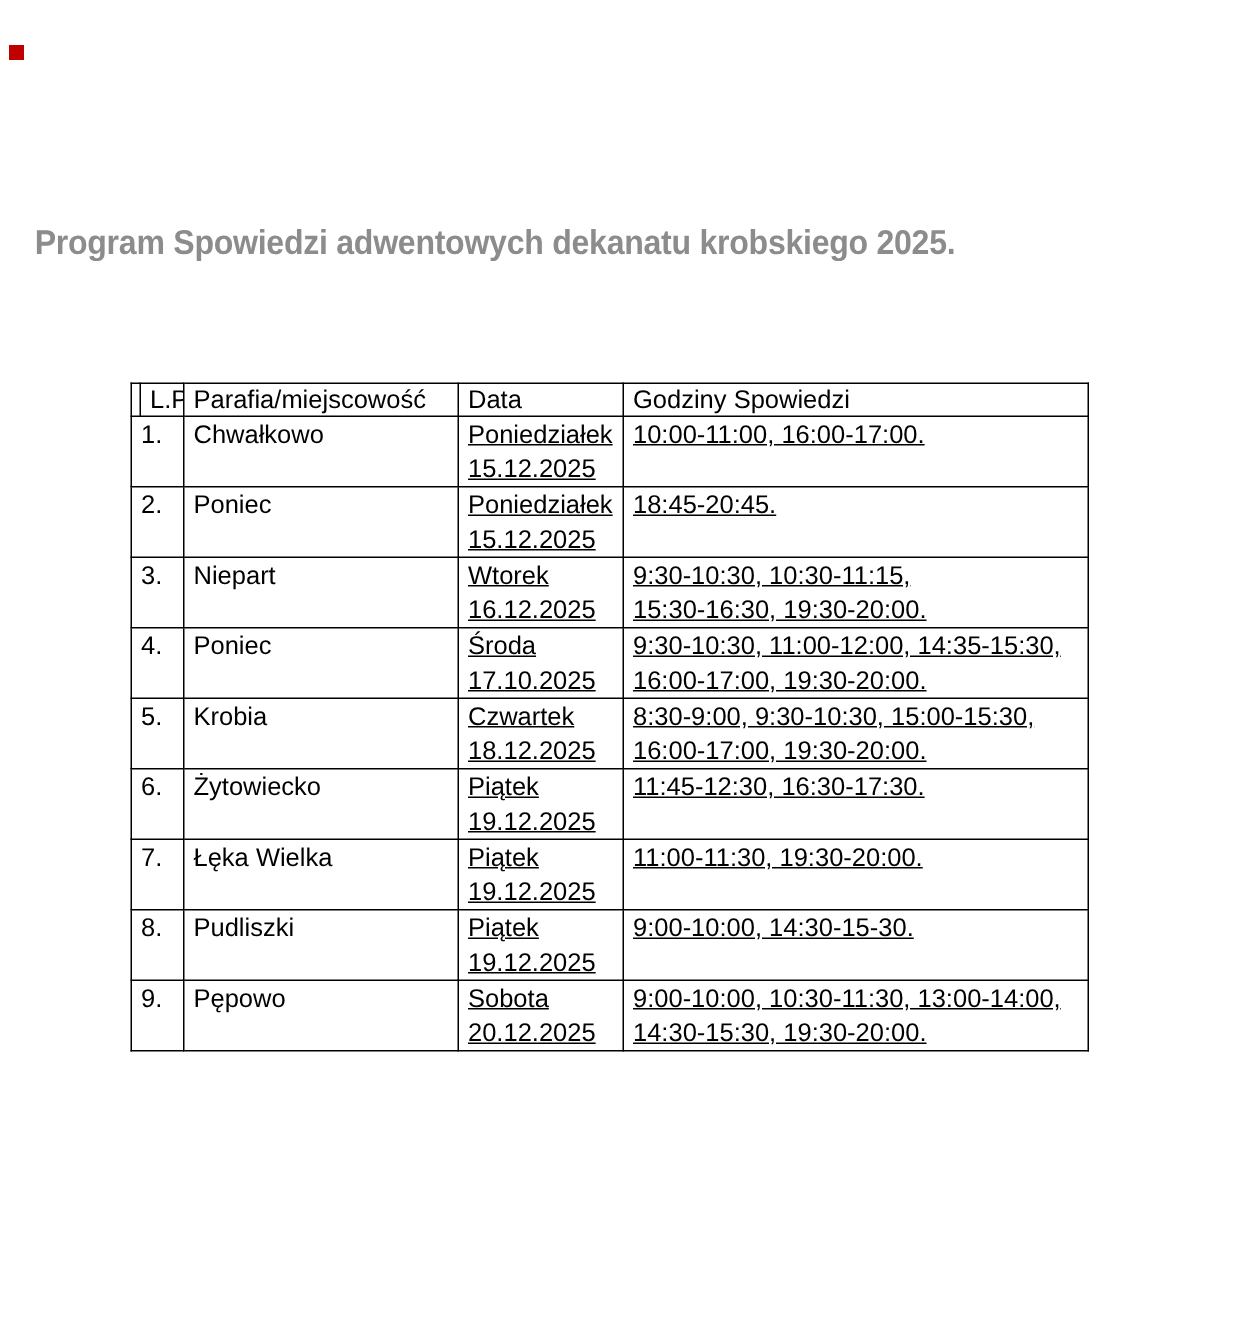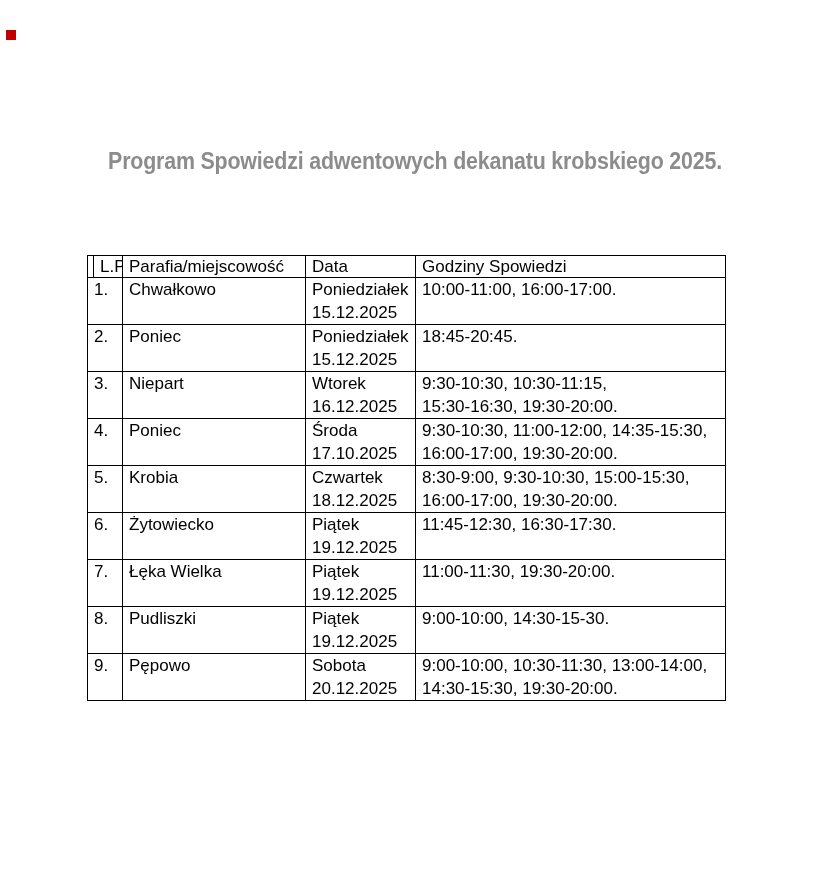--- a/index.html
+++ b/index.html
@@ -9,21 +9,21 @@
     position:relative;
     font-family:"Liberation Sans", sans-serif;
     color:#000;
     overflow:hidden;
   }
   .red-marker{
     position:absolute;left:6px;top:30px;width:10px;height:10px;
   }
   .doc-title{
     position:absolute;top:148px;left:0;width:830px;
-    text-align:center;
+    text-align:left;
     font-size:23px;font-weight:bold;line-height:26px;
   }
   .doc-title .squeeze{
     display:inline-block;
     transform:scaleX(0.93);
     transform-origin:center;
     letter-spacing:-0.2px;
   }
   table.schedule{
     position:absolute;left:87px;top:255px;
@@ -40,21 +40,21 @@
     padding:0 2px 0 6px;
     line-height:23px;
     overflow:hidden;
   }
   table.schedule tr.header-row{height:22px;}
   table.schedule tr.header-row th{line-height:21px;}
   table.schedule tr.body-row{height:46px;}
   th.col-stub{padding:0;}
   th.col-lp{padding-left:1px;}
   td.cell-lp{padding-left:6px;}
-  .line{white-space:nowrap;}
+  .line{white-space:nowrap;text-decoration:underline;}
 </style>
 </head>
 <body>
 
 <div class="red-marker" style="background: rgb(192, 0, 0);"></div>
 
 <div class="doc-title" style="color: rgb(140, 140, 140);">
   <span class="squeeze">Program Spowiedzi adwentowych dekanatu krobskiego 2025.</span>
 </div>
 

